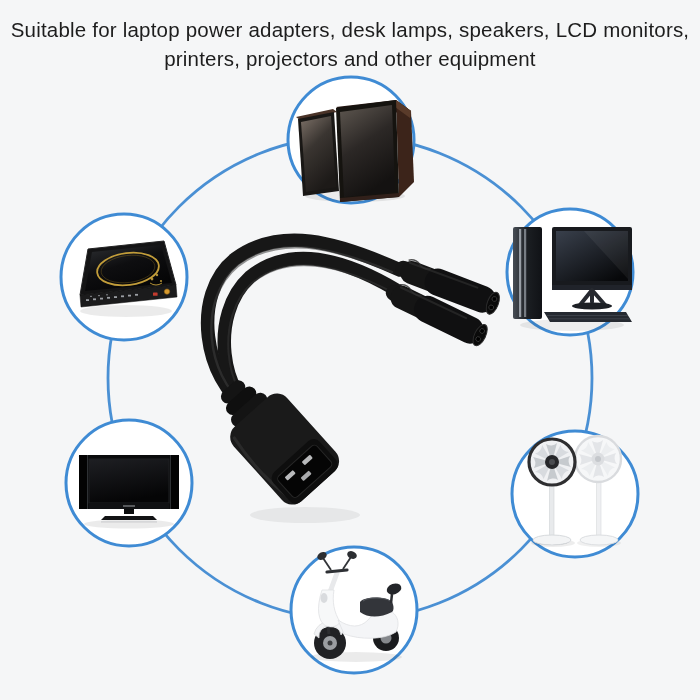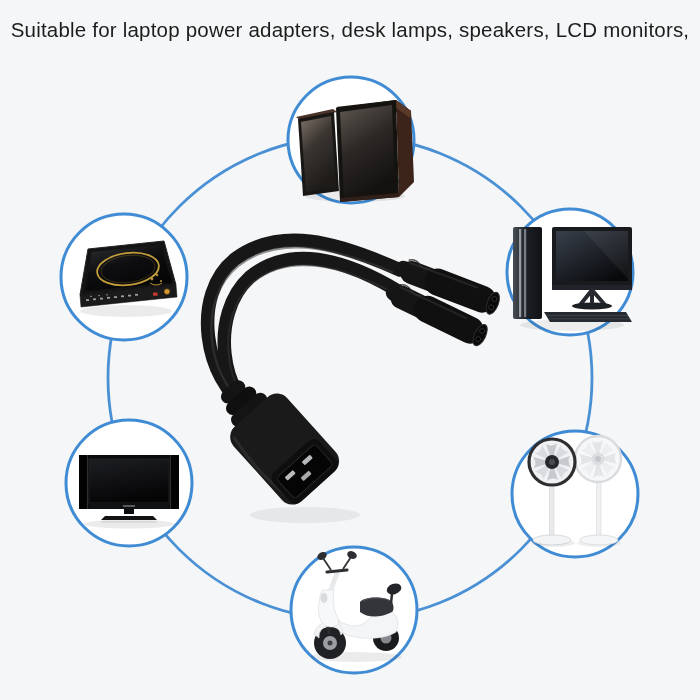--- a/index.html
+++ b/index.html
@@ -20,20 +20,21 @@
   .ring{fill:none;stroke:var(--ring-blue,#4a90d4);stroke-width:2.8px;}
   .cat-circle{fill:var(--circle-fill,#ffffff);stroke:var(--circle-border-blue,#3f8bd4);stroke-width:3px;}
 </style>
 </head>
 <body>
 
 <div class="stage">
 
   <div class="hdr">
     <div>Suitable for laptop power adapters, desk lamps, speakers, LCD monitors,</div>
+    <div>printers, projectors and other equipment</div>
   </div>
 
   <svg class="diagram" width="700" height="700" viewBox="0 0 700 700">
     <defs>
       <linearGradient id="gradGrilleL" x1="0" y1="0" x2="0.45" y2="1">
         <stop offset="0" stop-color="#7d7168"></stop>
           <stop offset="0.45" stop-color="#3a3531"></stop>
           <stop offset="1" stop-color="#1d1a18"></stop>
       </linearGradient>
       <linearGradient id="gradGrilleR" x1="0" y1="0" x2="0.4" y2="1">

